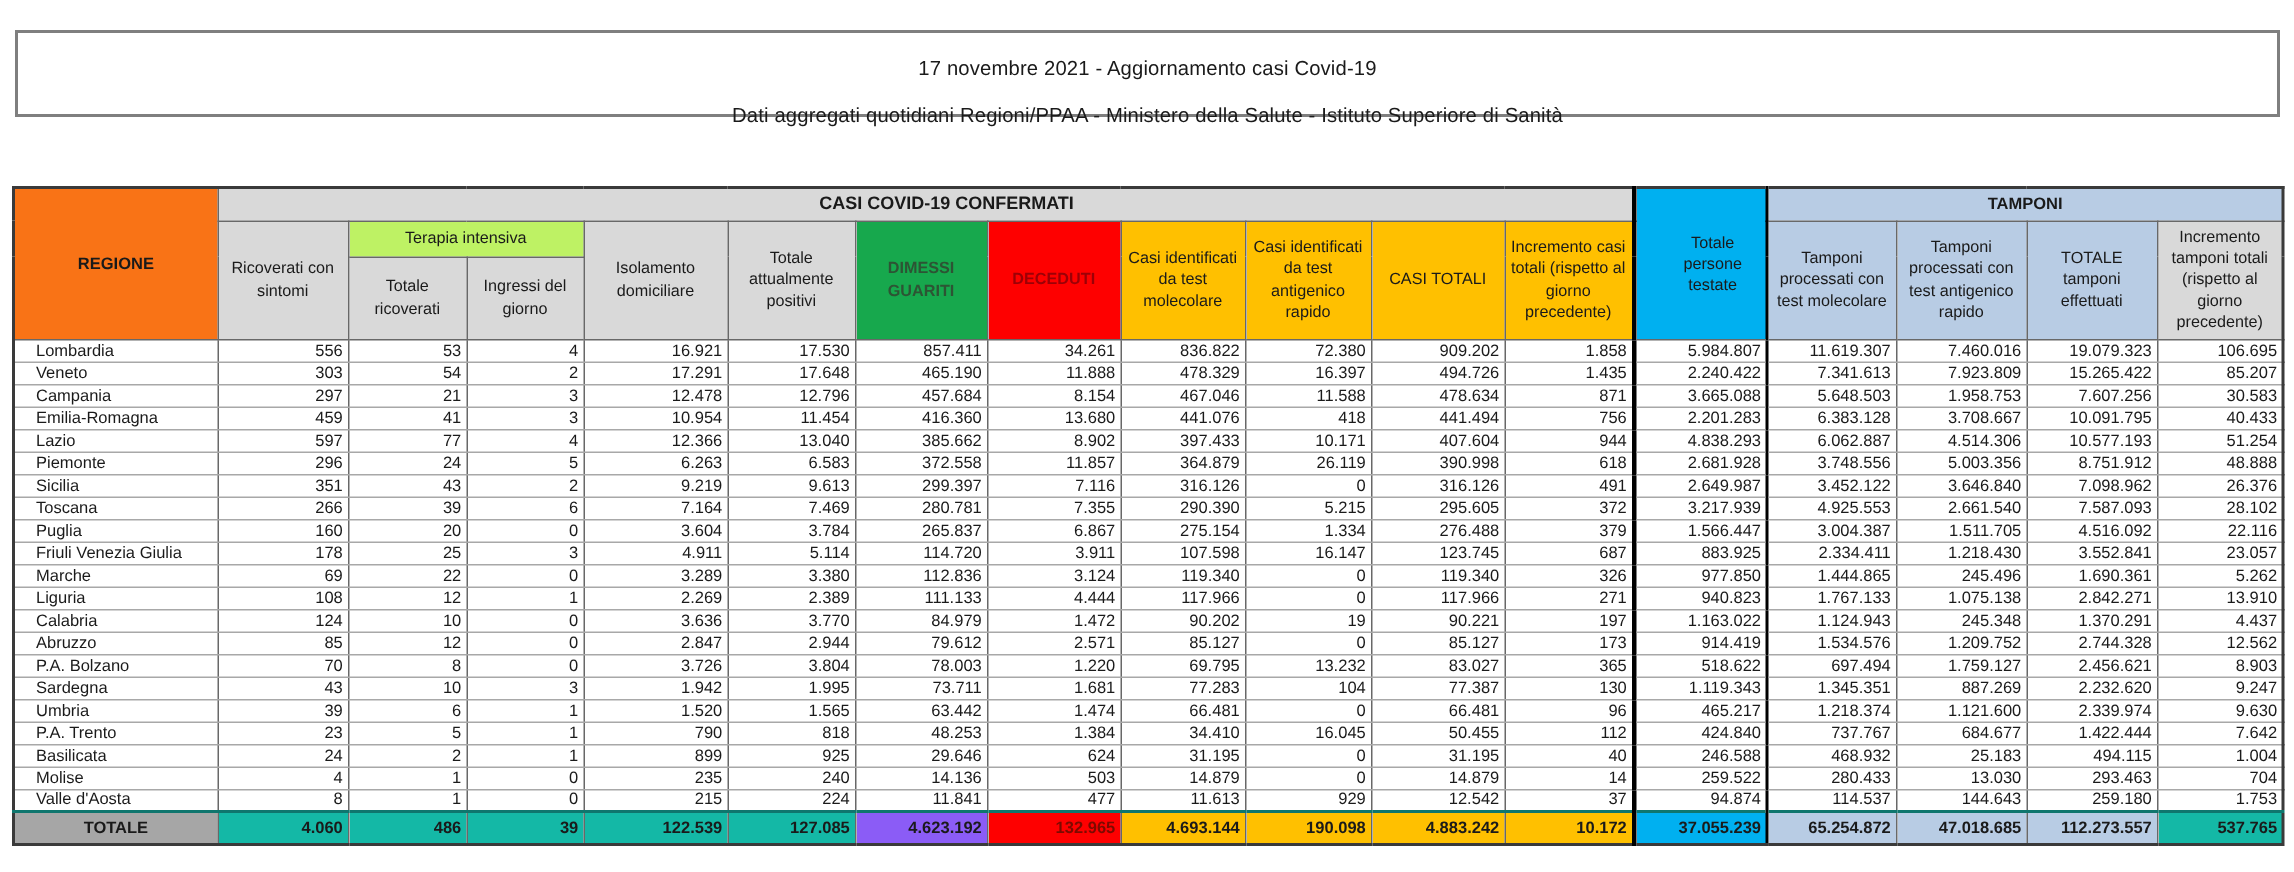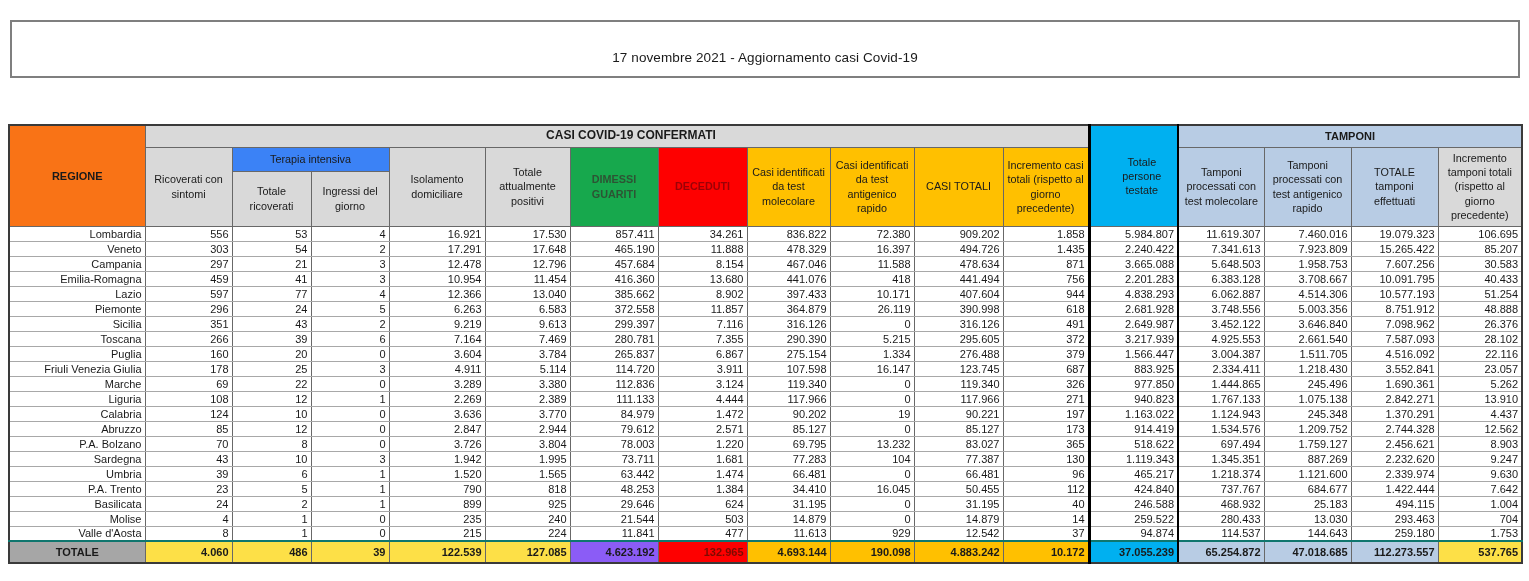--- a/index.html
+++ b/index.html
@@ -21,51 +21,52 @@
   thead th { font-weight: normal; text-align: center; vertical-align: middle;
     background: #D9D9D9; padding: 1px 3px; line-height: 1.3; white-space: normal;
     font-size: 10.8px; }
   th.rowA { height: 22px; }
   th.rowB { height: 24px; }
   tr.hdrC th { height: 55px; }
 
   th.h-regione { background: #f97316; font-weight: bold; font-size: 11px; }
   th.h-group-casi { background: #D9D9D9; font-weight: bold; font-size: 12px; padding-left: 32px; }
   th.h-group-tamponi { background: #B8CCE4; font-weight: bold; font-size: 11px; }
-  th.h-terapia { background: #3b82f6; }
+  th.h-terapia { background: #bef264; }
   th.h-dimessi { background: #17A84D; color: #2d5434; font-weight: bold; }
   th.h-deceduti { background: #FE0000; color: #9C0006; font-weight: bold; }
   th.h-yellow { background: #FFC000; }
   th.h-cyan { background: #00B0F0; padding-left: 19px; }
   th.h-blue { background: #B8CCE4; }
   th.h-lastgray { background: #D9D9D9; }
 
   .vt-l { border-left: 3px solid #000000 !important; }
   .vt-r { border-right: 2px solid #000000 !important; }
 
   tbody td { height: 15px; padding: 0 3px; text-align: right; background: #ffffff;
     white-space: nowrap; border-top: 1px solid #a8a8a8; border-bottom: 1px solid #a8a8a8;
     font-size: 11px; }
-  tbody td.region { text-align: right; padding-left: 2px; }
+  tbody td.region { text-align: left; padding-left: 14px; }
 
   tr.total-row td { height: 22px; font-weight: bold; border-top: 2px solid #0f766e;
     border-bottom: 2px solid #3a3a3a; }
-  td.tg    { background: #fde047; }
+  td.tg    { background: #14b8a6; }
   td.tlbl  { background: #A6A6A6; text-align: center !important; }
   td.tgreen{ background: #8b5cf6; }
   td.tred  { background: #FE0000; color: #7d0a00; }
   td.tyellow{ background: #FFC000; }
   td.tcyan { background: #00B0F0; }
   td.tblue { background: #B8CCE4; }
 </style>
 </head>
 <body>
 
 <div class="title-box">
   <div class="title-line">17 novembre 2021 - Aggiornamento casi Covid-19</div>
+  <div class="title-line">Dati aggregati quotidiani Regioni/PPAA - Ministero della Salute - Istituto Superiore di Sanità</div>
 </div>
 
 <table>
   <colgroup>
     <col style="width:136px">
       <col style="width:87px">
       <col style="width:79px">
       <col style="width:78px">
     <col style="width:96px">
       <col style="width:85px">
@@ -471,21 +472,21 @@
         <td class="num">494.115</td>
         <td class="num">1.004</td>
       </tr>
       <tr>
         <td class="region">Molise</td>
         <td class="num">4</td>
         <td class="num">1</td>
         <td class="num">0</td>
         <td class="num">235</td>
         <td class="num">240</td>
-        <td class="num">21.544</td>
+        <td class="num">14.136</td>
         <td class="num">503</td>
         <td class="num">14.879</td>
         <td class="num">0</td>
         <td class="num">14.879</td>
         <td class="num">14</td>
         <td class="num vt-l vt-r">259.522</td>
         <td class="num">280.433</td>
         <td class="num">13.030</td>
         <td class="num">293.463</td>
         <td class="num">704</td>

